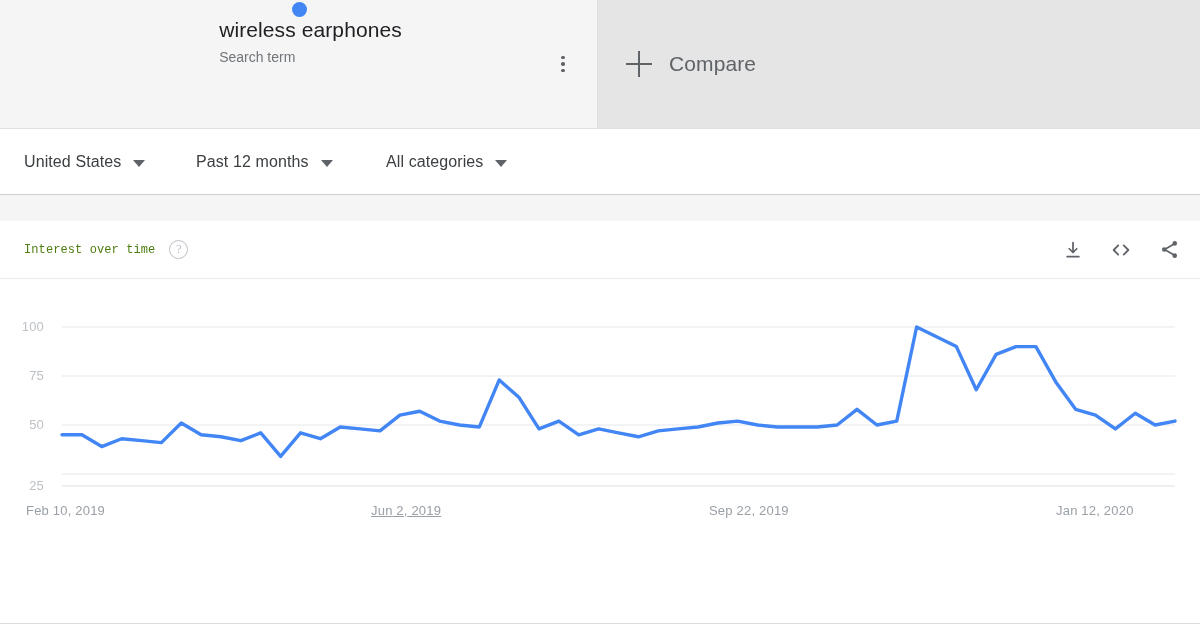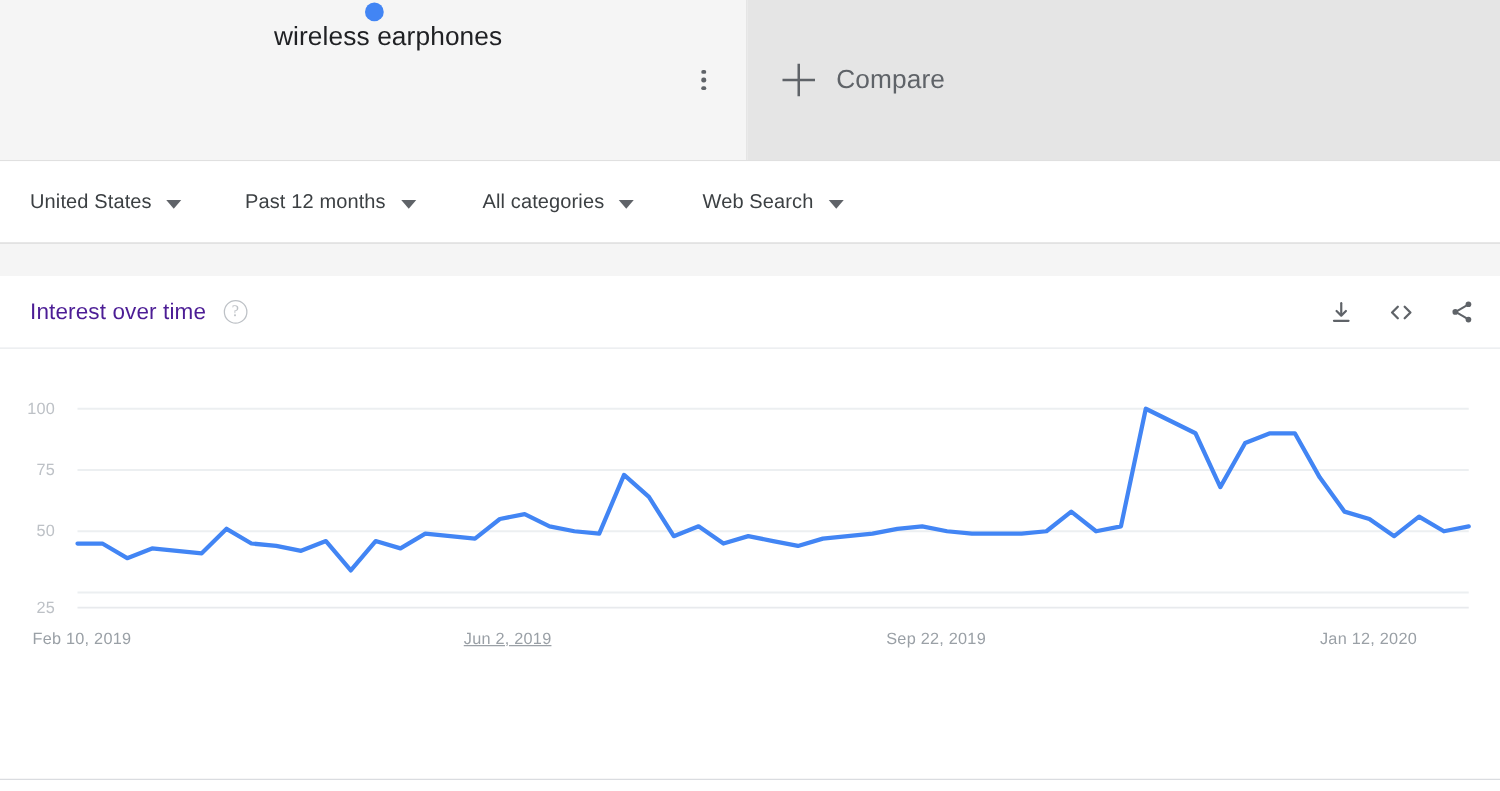--- a/index.html
+++ b/index.html
@@ -149,23 +149,24 @@
   }
   .chart-header {
     height: 58px;
     display: flex;
     align-items: center;
     padding: 0 24px;
     border-bottom: 1px solid #e8eaed;
     position: relative;
   }
   .chart-title {
-    font-size: 18px;
-    color: #4c1d95;
+    font-size: 12px;
+    color: #4d7c0f;
     letter-spacing: 0.1px;
+    font-family: Liberation Mono, monospace;
   }
   .help-icon {
     width: 19px;
     height: 19px;
     border: 1.4px solid #bdc1c6;
     border-radius: 50%;
     color: #bdc1c6;
     font-size: 13px;
     line-height: 16px;
     text-align: center;
@@ -220,20 +221,21 @@
 <body>
 
 <div class="page">
 
   <div class="terms-row">
 
     <div class="term-card">
       <span class="term-dot"></span>
       <span class="term-text">
         <span class="term-title">wireless earphones</span>
+        <span class="term-sub">Search term</span>
       </span>
       <span class="kebab">
         <i></i>
         <i></i>
         <i></i>
       </span>
     </div>
 
     <div class="compare-card">
       <span class="plus-icon"></span>
@@ -245,24 +247,20 @@
     <div class="filter" style="width:172px">
       <span class="filter-label">United States</span>
       <span class="caret"></span>
     </div>
     <div class="filter" style="width:190px">
       <span class="filter-label">Past 12 months</span>
       <span class="caret"></span>
     </div>
     <div class="filter" style="width:176px">
       <span class="filter-label">All categories</span>
-      <span class="caret"></span>
-    </div>
-    <div class="filter">
-      <span class="filter-label">Web Search</span>
       <span class="caret"></span>
     </div>
   </div>
 
   <div class="band"></div>
 
   <div class="chart-card">
 
     <div class="chart-header">
       <span class="chart-title">Interest over time</span>

